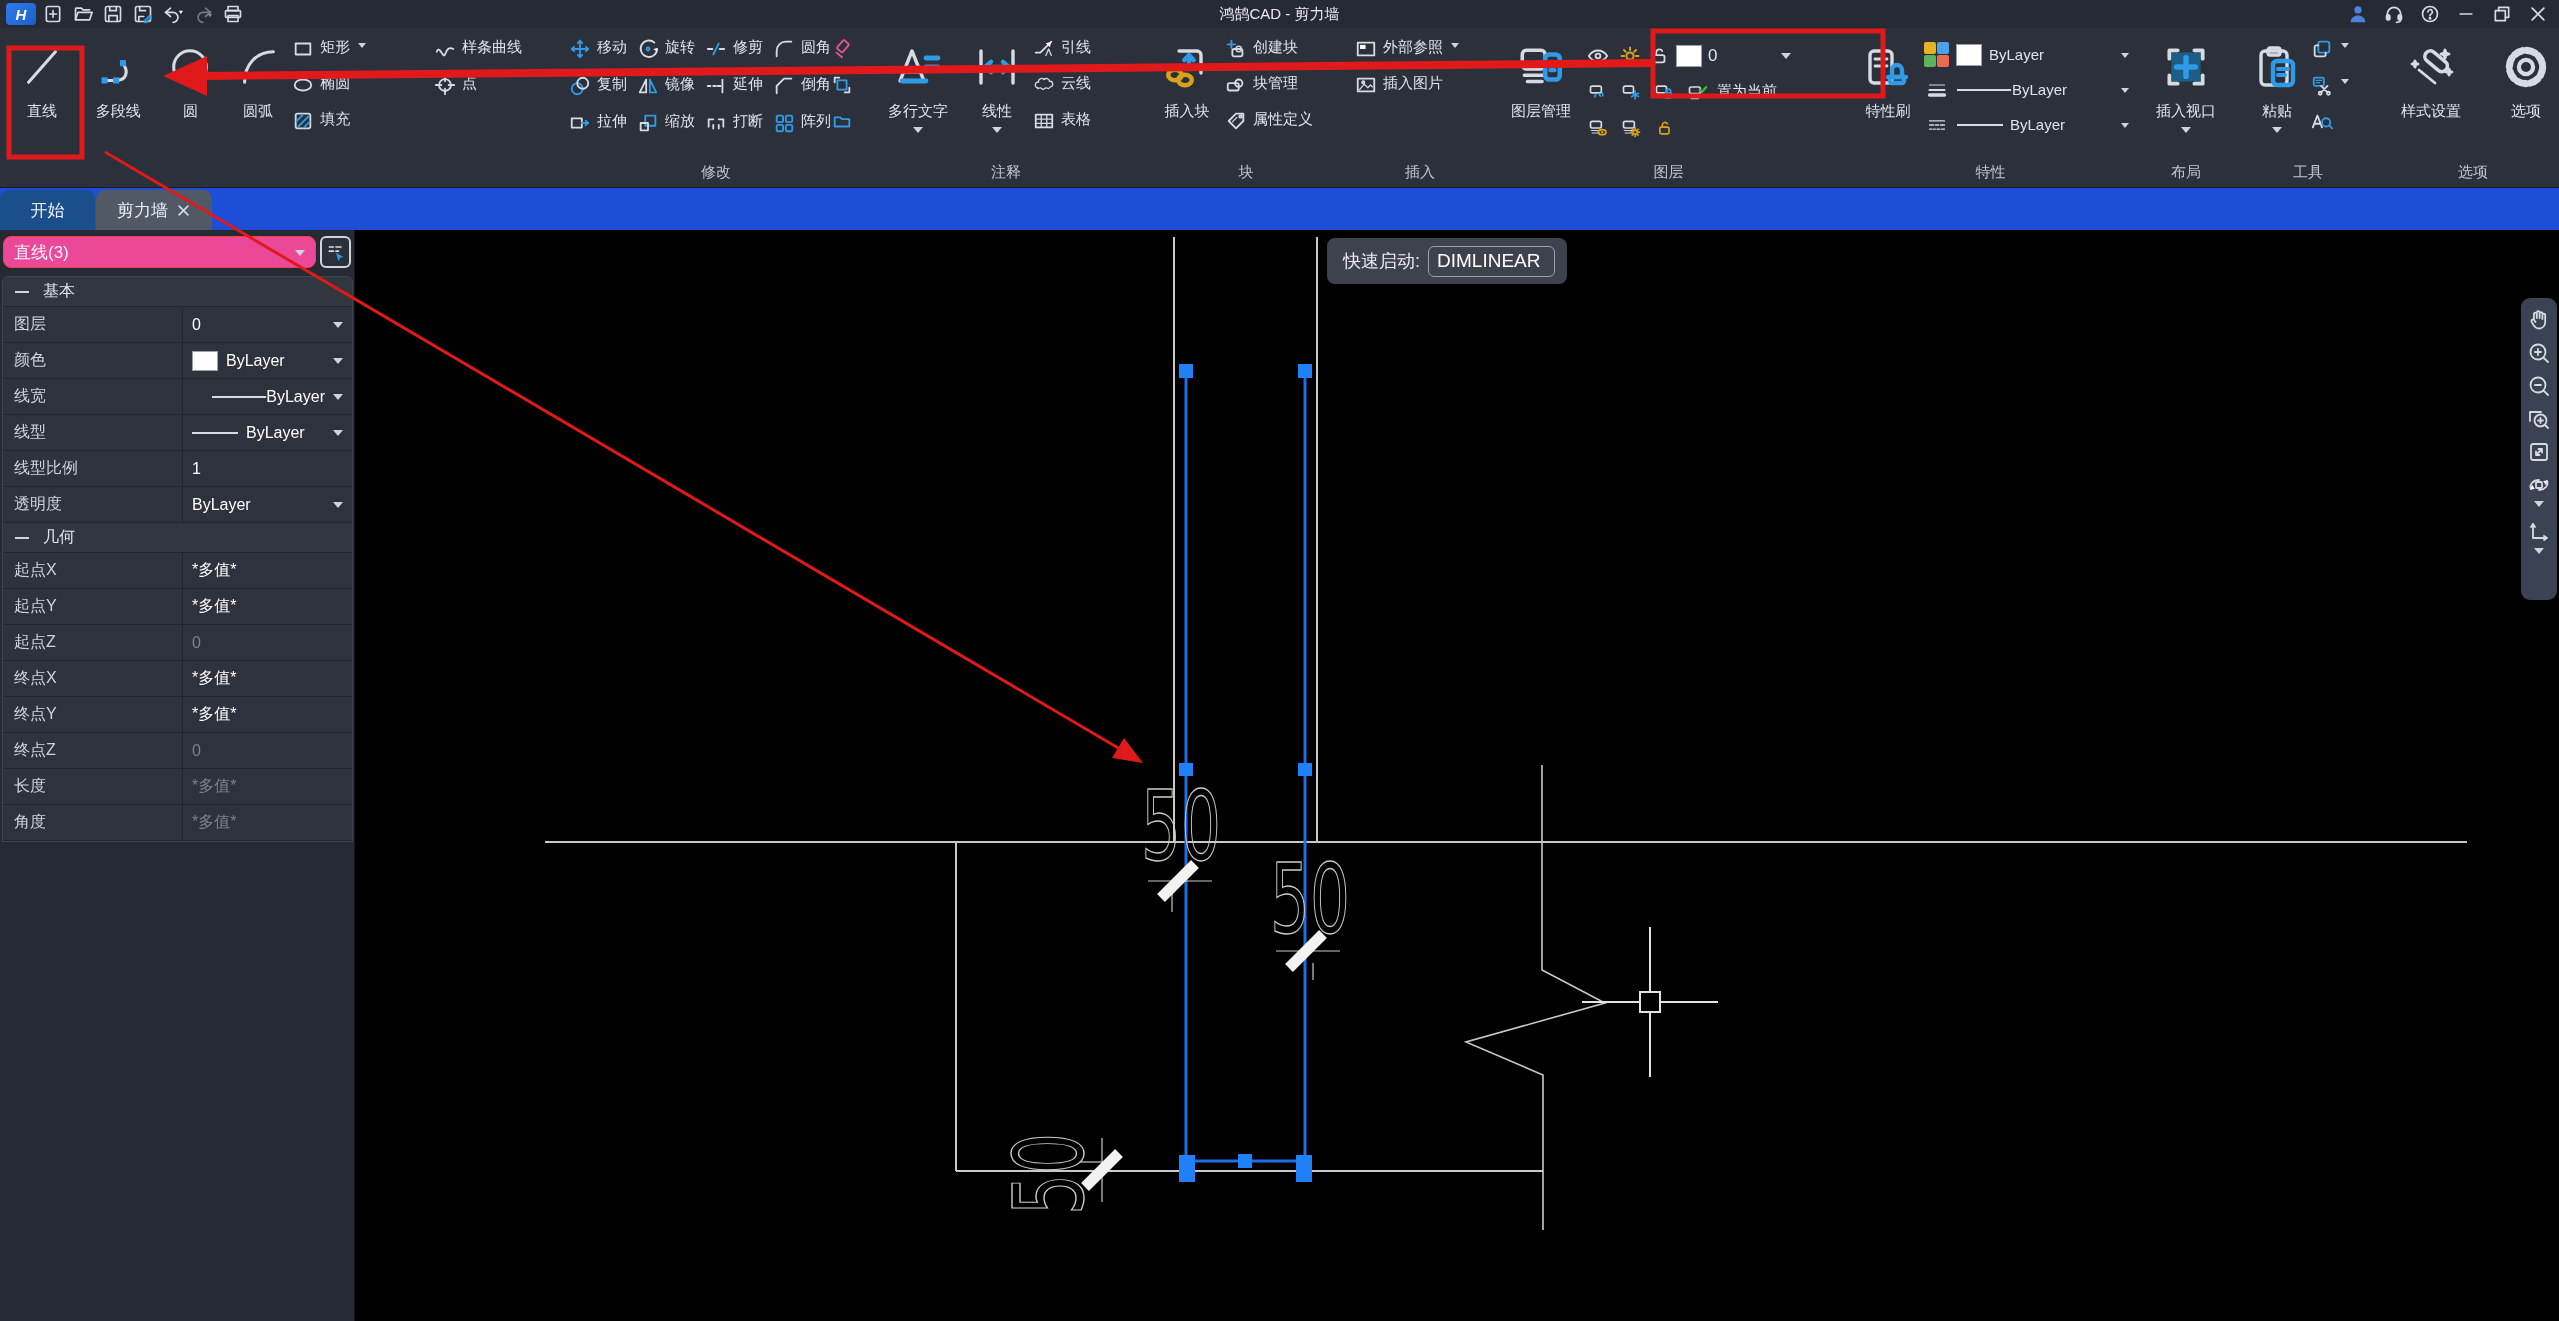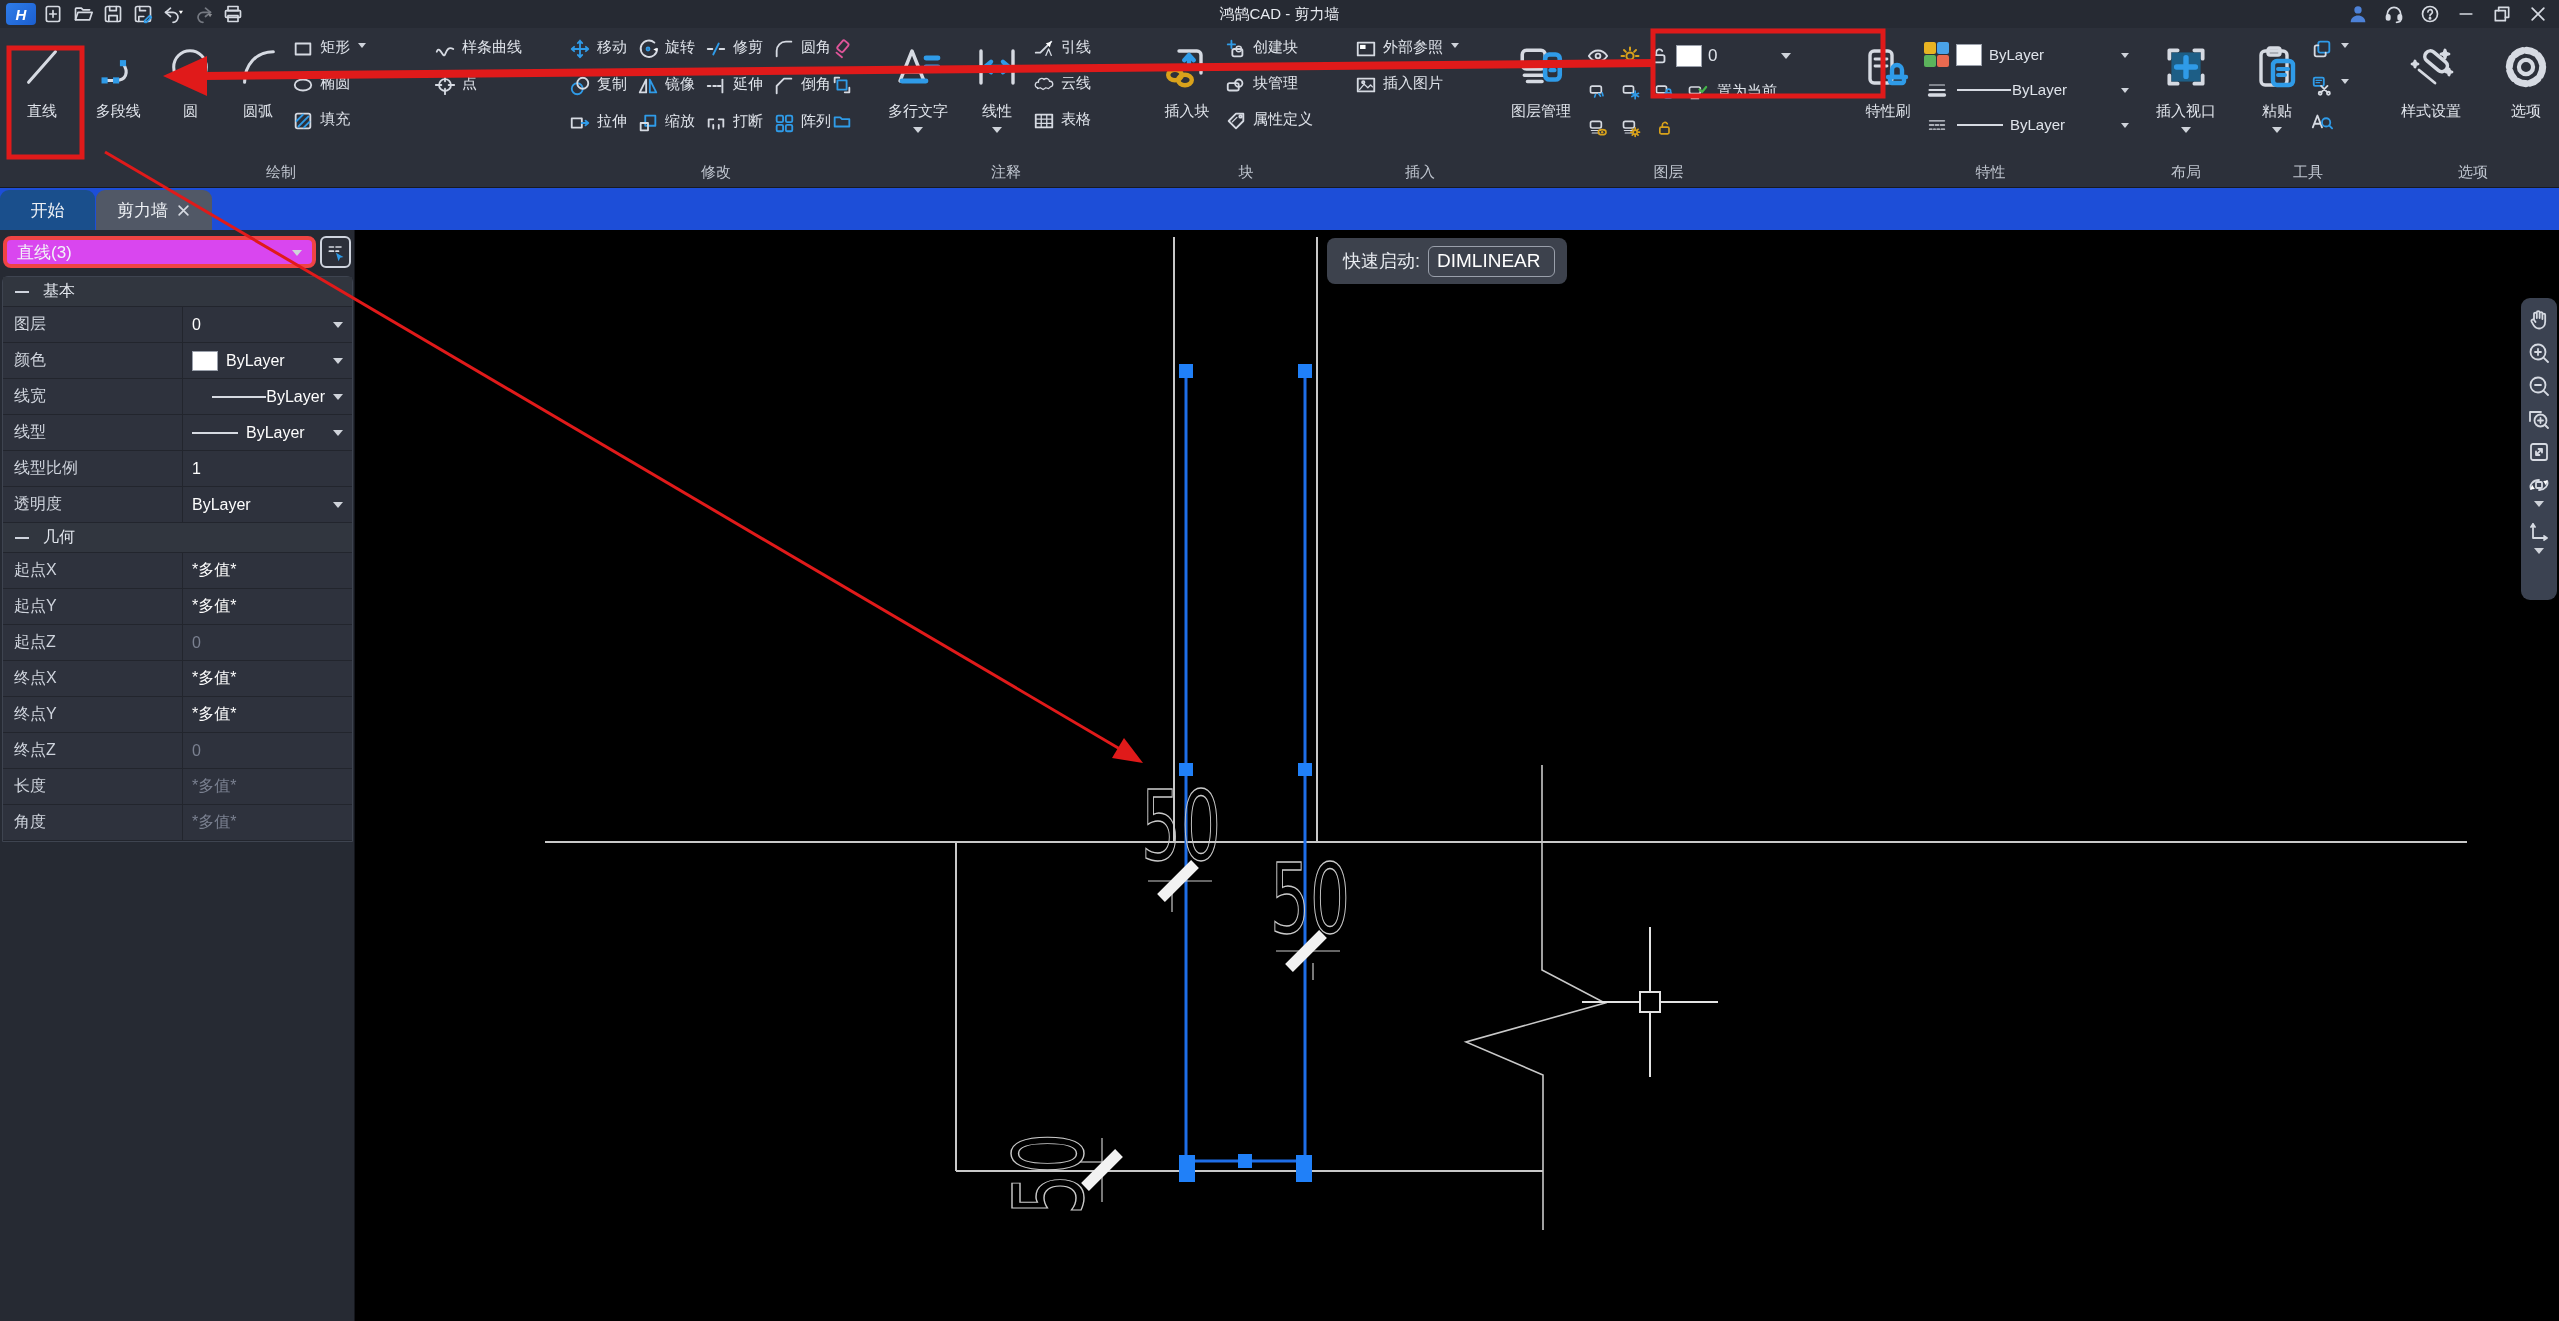--- a/index.html
+++ b/index.html
@@ -50,22 +50,22 @@
   
   .tabrow { position:absolute; left:0; top:188px; width:100%; height:42px; background:#1d4ed8;
             display:flex; align-items:flex-end; padding-left:0; }
   .tab { height:40px; display:flex; align-items:center; justify-content:center; gap:8px;
          border-radius:9px 9px 0 0; font-size:17px; color:#eef1f5; }
   .tab.active { width:95px; background:#1a4f8c; }
   .tab.inactive { width:116px; background:#515866; margin-left:1px; }
   
   .palette { position:absolute; left:0; top:230px; width:355px; bottom:0; background:#262a33;
              border-right:1px solid #14161c; }
-  .pcombo { position:absolute; left:3px; top:6px; width:313px; height:32px; background:#d946ef;
-            border:4px solid #ef4444; border-radius:8px; display:flex; align-items:center;
+  .pcombo { position:absolute; left:3px; top:6px; width:313px; height:32px; background:#ec4899;
+            border:1px solid #ef4444; border-radius:8px; display:flex; align-items:center;
             padding:0 10px; font-size:17px; color:#f2f4f8; }
   .pcombo .dd { margin-left:auto; margin-top:6px; }
   .quicksel { position:absolute; right:3px; top:6px; width:31px; height:32px; border:2px solid #cfd4de;
               border-radius:6px; display:flex; align-items:center; justify-content:center; background:#2c303a; }
   .ptable { position:absolute; left:2px; top:46px; width:351px; border:1px solid #3e4450; border-radius:6px 6px 0 0; }
   .phead { height:30px; background:#31363f; display:flex; align-items:center; gap:14px; padding-left:12px;
            font-size:16px; color:#e3e7ee; border-bottom:1px solid #22252d; }
   .phead .minus { width:14px; height:2px; background:#cfd4de; }
   .prow { display:flex; height:36px; background:#2e323d; border-bottom:1px solid #22252d; }
   .plabel { width:180px; padding-left:11px; display:flex; align-items:center; font-size:16px;
@@ -249,21 +249,20 @@
           </div>
         <div class="smallitem">
           <svg class="ic" width="22" height="22" viewBox="0 0 24 24">
               <circle cx="12" cy="12" r="6.5"></circle>
               <path d="M12 2v6M12 16v6M2 12h6M16 12h6"></path>
             </svg>
           <span>点</span>
           </div>
       </div>
     </div>
-    <div class="rlabel">绘制</div>
   </div>
   <div class="vsep"></div>
 
   <div class="rgroup" style="width:352px">
     <div class="rgc" style="">
       <div class="modgrid">
         <div class="smallitem">
           <svg class="ic bl" width="22" height="22" viewBox="0 0 24 24">
               <path class="bl" d="M12 3v18M3 12h18M12 3l-2.4 2.6M12 3l2.4 2.6M12 21l-2.4-2.6M12 21l2.4-2.6M3 12l2.6-2.4M3 12l2.6 2.4M21 12l-2.6-2.4M21 12l-2.6 2.4"></path>
             </svg>

